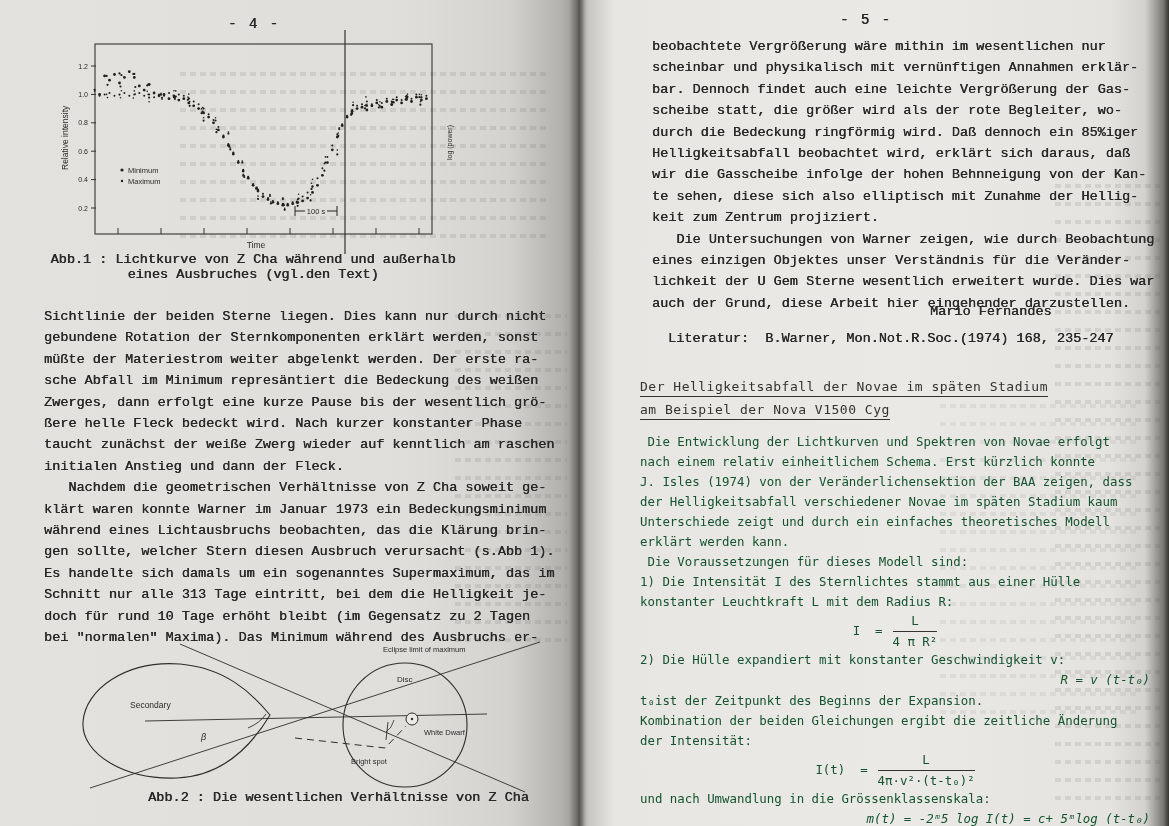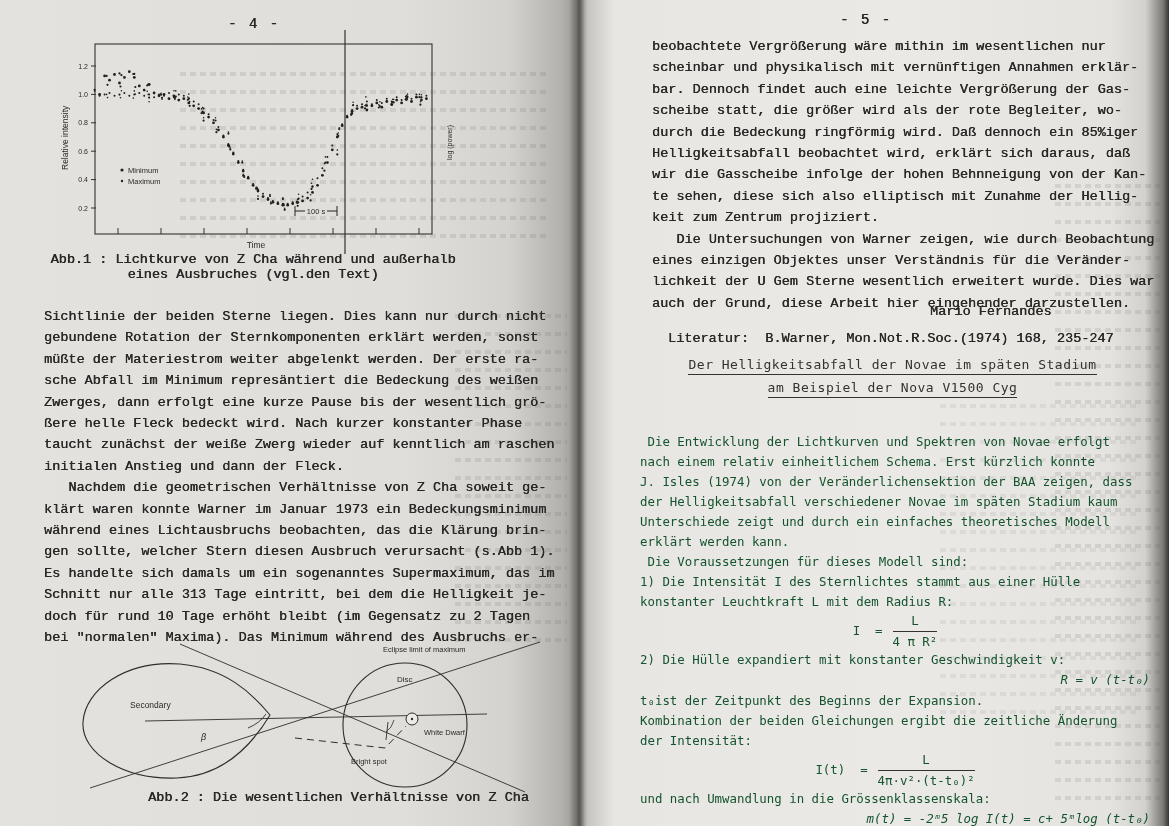--- a/index.html
+++ b/index.html
@@ -388,19 +388,19 @@
   <div class="abs caption" style="left:148px;top:790px;">Abb.2 : Die wesentlichen Verhältnisse von Z Cha</div>
 
   <div class="abs pagenum" style="left:840px;top:12px;">- 5 -</div>
 
   <div class="abs tw" style="left:652px;top:36px;width:500px;"><div class="line">beobachtete Vergrößerung wäre mithin im wesentlichen nur</div><div class="line">scheinbar und physikalisch mit vernünftigen Annahmen erklär-</div><div class="line">bar. Dennoch findet auch eine leichte Vergrößerung der Gas-</div><div class="line">scheibe statt, die größer wird als der rote Begleiter, wo-</div><div class="line">durch die Bedeckung ringförmig wird. Daß dennoch ein 85%iger</div><div class="line">Helligkeitsabfall beobachtet wird, erklärt sich daraus, daß</div><div class="line">wir die Gasscheibe infolge der hohen Behnneigung von der Kan-</div><div class="line">te sehen, diese sich also elliptisch mit Zunahme der Hellig-</div><div class="line">keit zum Zentrum projiziert.</div><div class="line">   Die Untersuchungen von Warner zeigen, wie durch Beobachtung</div><div class="line">eines einzigen Objektes unser Verständnis für die Veränder-</div><div class="line">lichkeit der U Gem Sterne wesentlich erweitert wurde. Dies war</div><div class="line">auch der Grund, diese Arbeit hier eingehender darzustellen.</div></div>
 
   <div class="abs tw" style="left:930px;top:301px;">Mario Fernandes</div>
 
   <div class="abs tw" style="left:624px;top:328px;margin-left:44px;">Literatur:  B.Warner, Mon.Not.R.Soc.(1974) 168, 235-247</div>
 
-  <div class="abs" style="left:640px;top:356px;width:505px;text-align:center;">
+  <div class="abs" style="left:640px;top:378px;width:505px;text-align:left;">
     <span class="heading-line">Der Helligkeitsabfall der Novae im späten Stadium</span><br>
     <span class="heading-line">am Beispiel der Nova V1500 Cyg</span>
   </div>
 
   <div id="article" class="abs tw2" style="left:640px;top:432px;width:510px;height:394px;overflow:hidden;"><div class="line"> Die Entwicklung der Lichtkurven und Spektren von Novae erfolgt</div><div class="line">nach einem relativ einheitlichem Schema. Erst kürzlich konnte</div><div class="line">J. Isles (1974) von der Veränderlichensektion der BAA zeigen, dass</div><div class="line">der Helligkeitsabfall verschiedener Novae im späten Stadium kaum</div><div class="line">Unterschiede zeigt und durch ein einfaches theoretisches Modell</div><div class="line">erklärt werden kann.</div><div class="line"> Die Voraussetzungen für dieses Modell sind:</div><div class="line">1) Die Intensität I des Sternlichtes stammt aus einer Hülle</div><div class="line">konstanter Leuchtkraft L mit dem Radius R:</div><div class="frac-row"><span>I  =</span><span class="frac"><span class="num">L</span><span class="den">4 π R²</span></span></div><div class="line">2) Die Hülle expandiert mit konstanter Geschwindigkeit v:</div><div class="center-row">R = v (t-t₀)</div><div class="line">t₀ist der Zeitpunkt des Beginns der Expansion.</div><div class="line">Kombination der beiden Gleichungen ergibt die zeitliche Änderung</div><div class="line">der Intensität:</div><div class="frac-row"><span>I(t)  =</span><span class="frac"><span class="num">L</span><span class="den">4π·v²·(t-t₀)²</span></span></div><div class="line">und nach Umwandlung in die Grössenklassenskala:</div><div class="center-row">m(t) = -2ᵐ5 log I(t) = c+ 5ᵐlog (t-t₀)</div></div>
 </div>
 
 </body></html>

